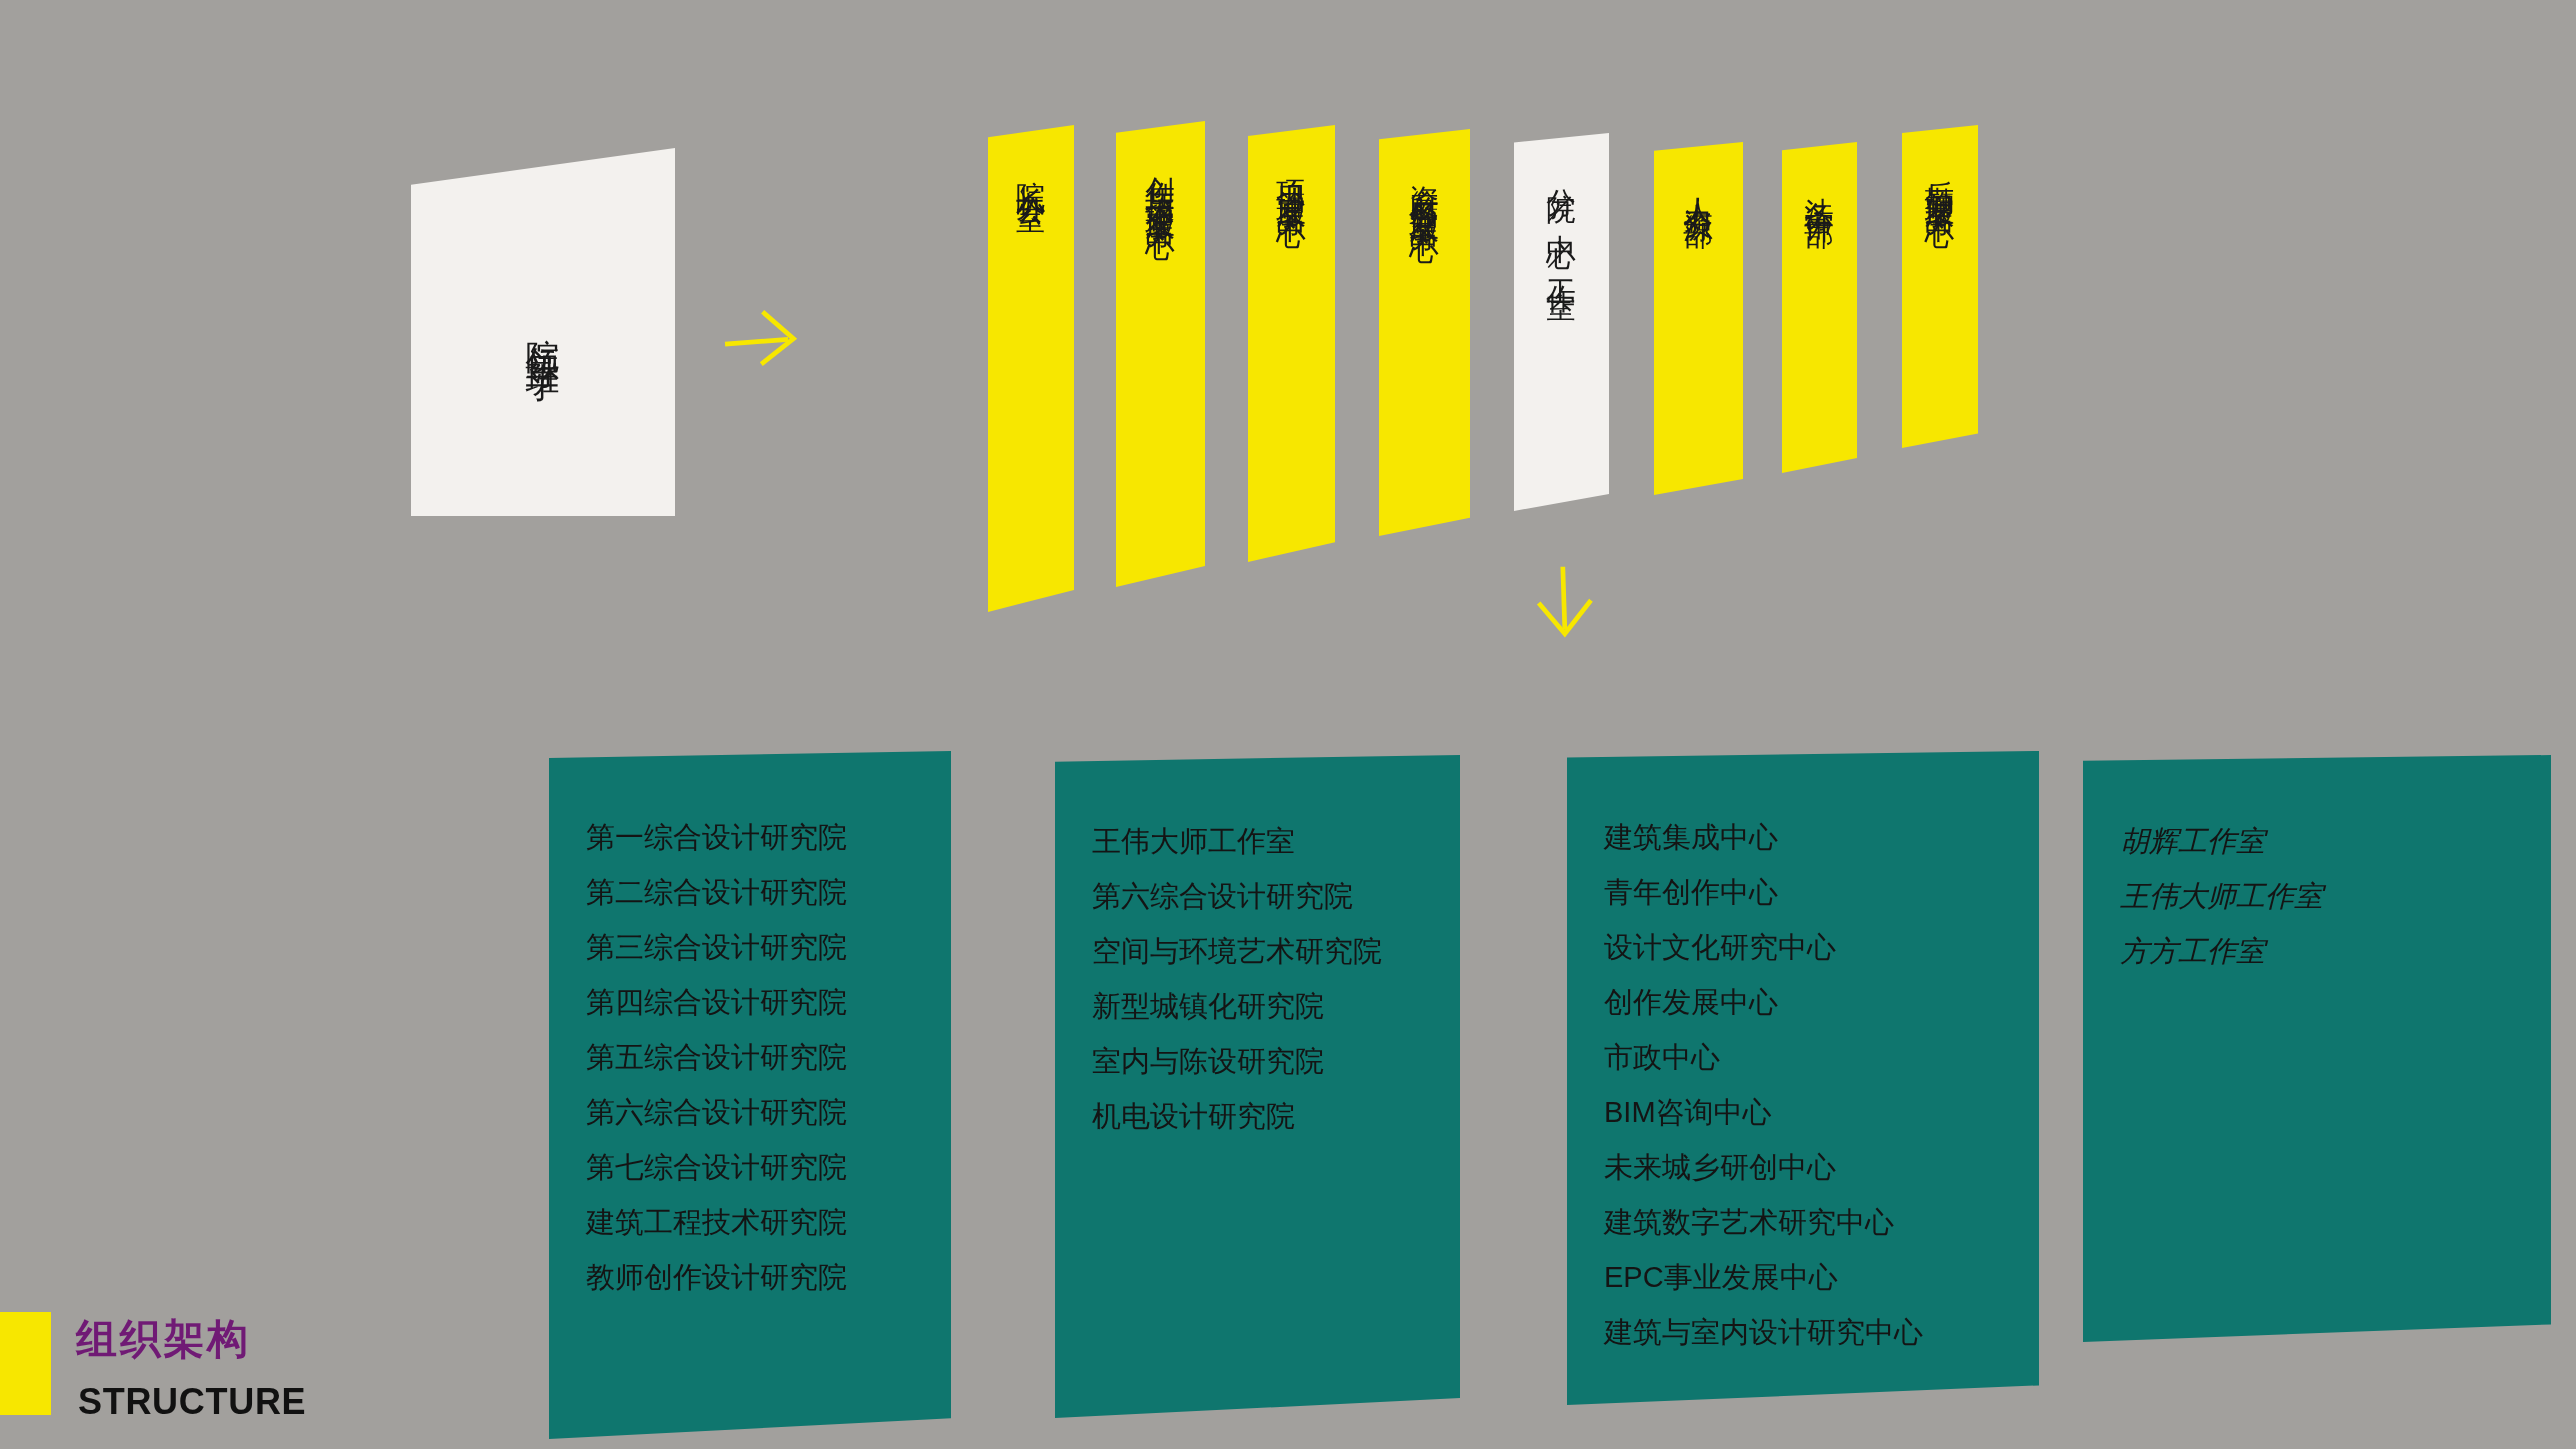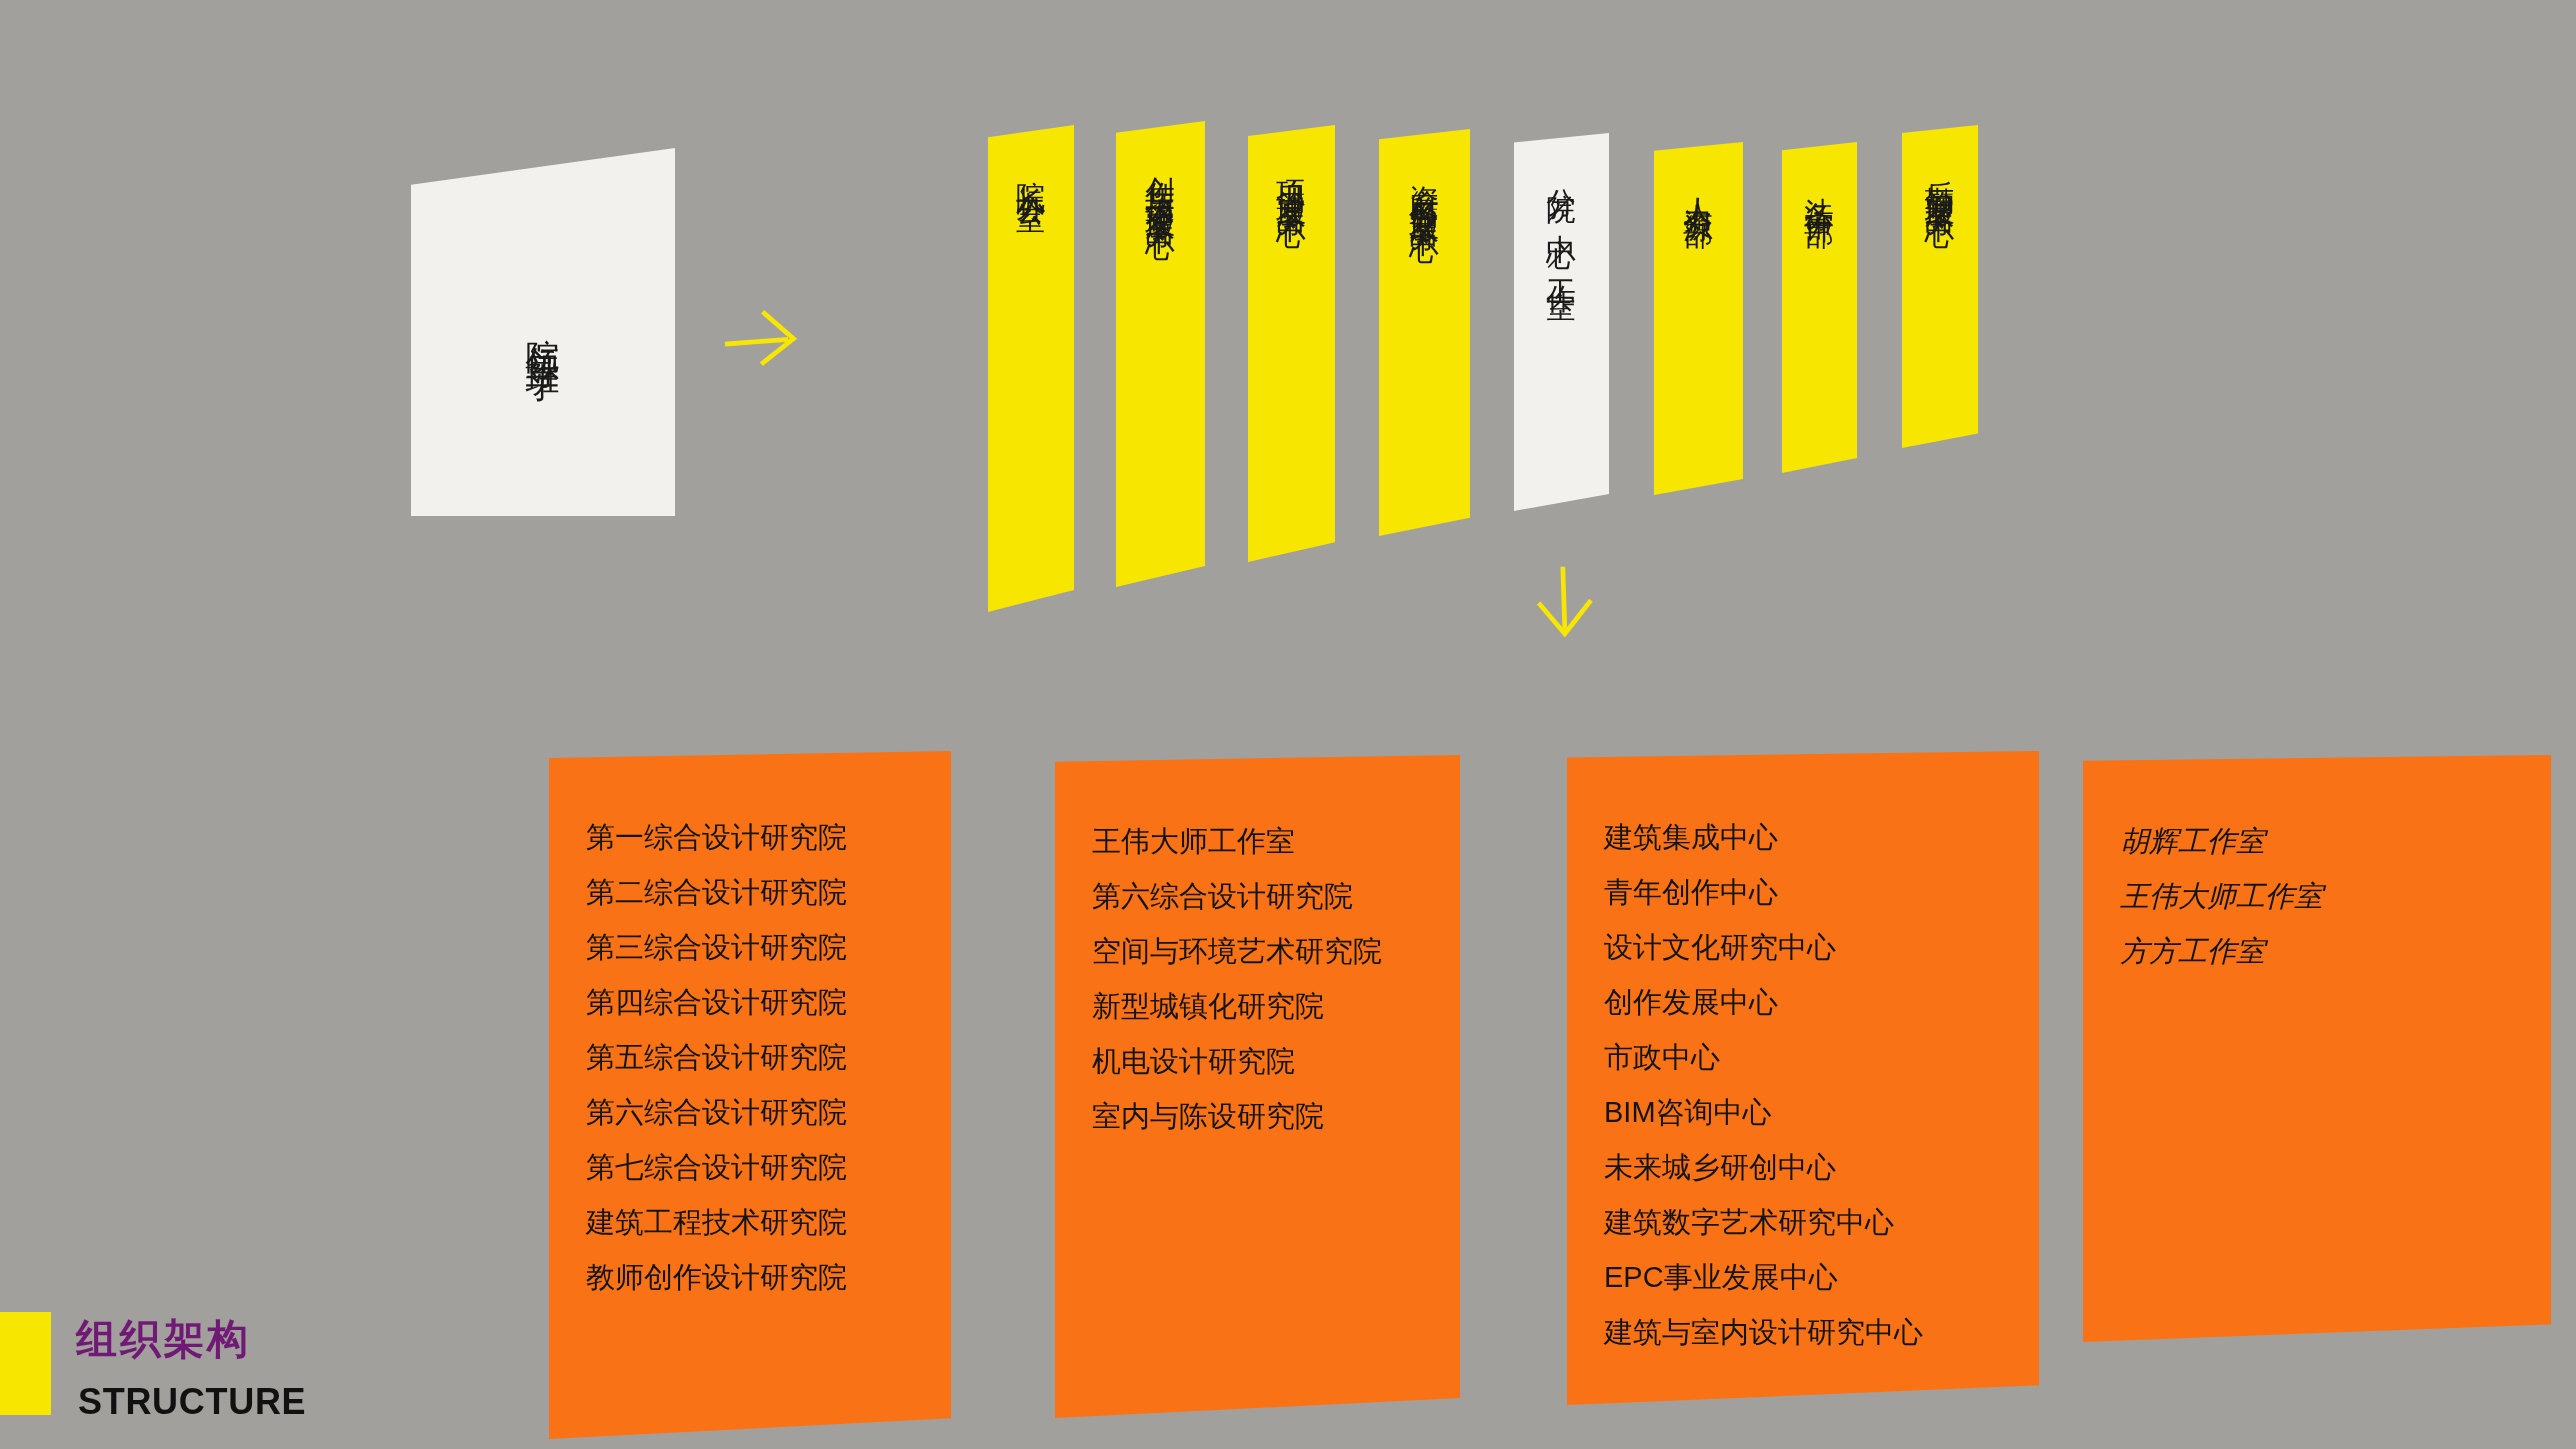--- a/index.html
+++ b/index.html
@@ -35,21 +35,21 @@
   .banner .vtext { font-size:29.5px; letter-spacing:5.4px; }
   .banner--white { background:#f3f1ee; }
 
   
   .arrow { position:absolute; }
   .arrow polyline, .arrow line { stroke:#f7e700; stroke-width:7; fill:none; }
 
   
   .panel {
     position:absolute;
-    background:#f97316;
+    background:#0f766e;
     clip-path:polygon(0 1%, 100% 0, 100% 97%, 0 100%);
     padding:59px 20px 0 37px;
   }
   .panel-item {
     font-size:29px; line-height:55px; color:#141414; white-space:nowrap;
   }
 
   
   .legend-swatch {
     position:absolute; left:0; top:1312px; width:51px; height:103px;
@@ -120,22 +120,22 @@
         <div class="panel-item">建筑工程技术研究院</div>
         <div class="panel-item">教师创作设计研究院</div>
       </div>
   </div>
   <div class="panel" style="left:1055px; top:755px; width:405px; height:663px;">
     <div>
         <div class="panel-item">王伟大师工作室</div>
         <div class="panel-item">第六综合设计研究院</div>
         <div class="panel-item">空间与环境艺术研究院</div>
         <div class="panel-item">新型城镇化研究院</div>
+        <div class="panel-item">室内与陈设研究院</div>
         <div class="panel-item">机电设计研究院</div>
-        <div class="panel-item">室内与陈设研究院</div>
       </div>
   </div>
   <div class="panel" style="left:1567px; top:751px; width:472px; height:654px;">
     <div>
         <div class="panel-item">建筑集成中心</div>
         <div class="panel-item">青年创作中心</div>
         <div class="panel-item">设计文化研究中心</div>
         <div class="panel-item">创作发展中心</div>
         <div class="panel-item">市政中心</div>
         <div class="panel-item">BIM咨询中心</div>

